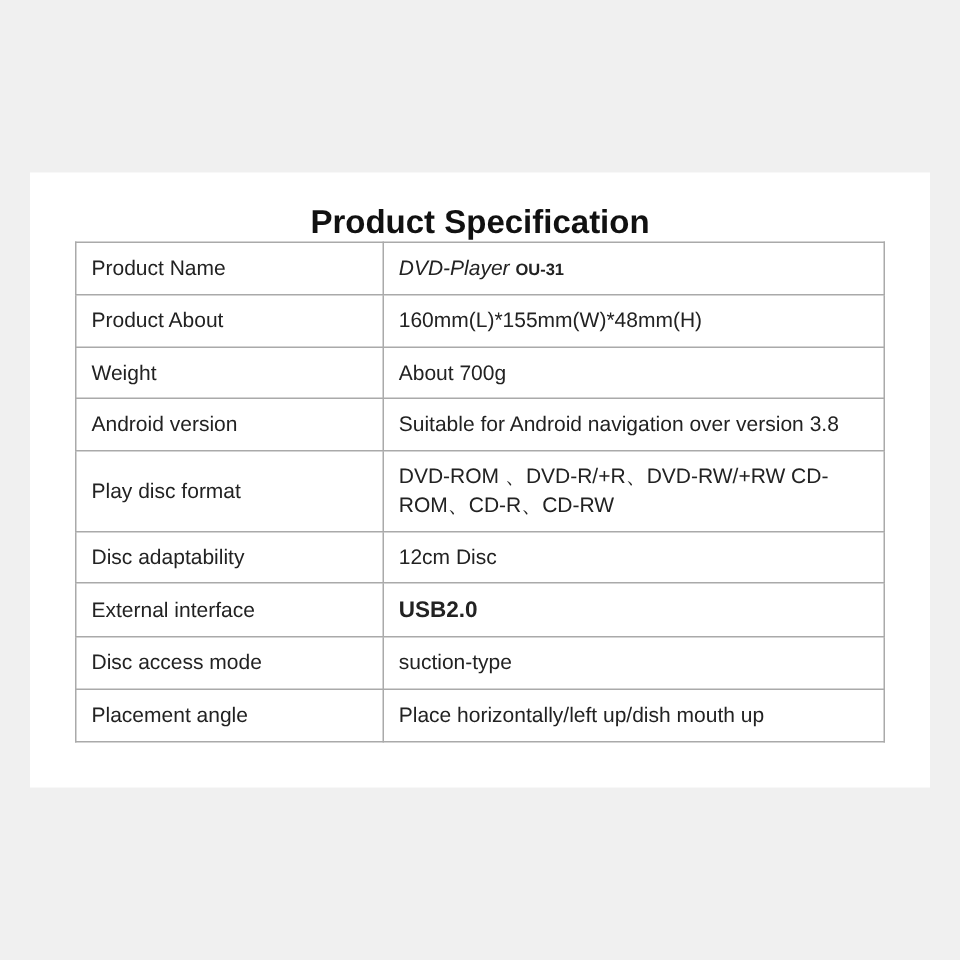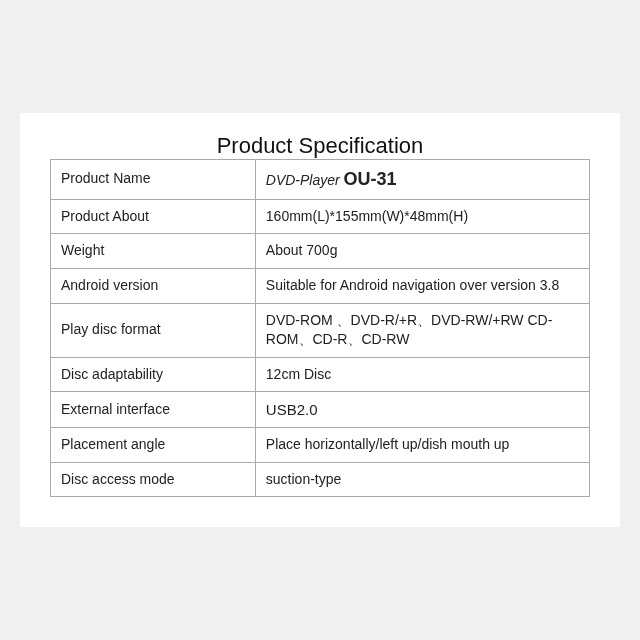--- a/index.html
+++ b/index.html
@@ -20,21 +20,21 @@
 
     .page-wrapper {
       background: #ffffff;
       width: 600px;
       padding: 20px 30px 30px 30px;
     }
 
     .page-title {
       text-align: center;
       font-size: 22px;
-      font-weight: normal;
+      font-weight: bold;
       color: #111;
     }
 
     table {
       width: 100%;
       border-collapse: collapse;
       border: 1px solid #4c1d95;
     }
 
     tr {
@@ -55,32 +55,32 @@
       background: #fff;
       font-weight: normal;
     }
 
     td:last-child {
       width: 62%;
       background: #fff;
     }
 
     .bold-value {
-      font-weight: normal;
+      font-weight: bold;
       font-size: 15px;
     }
 
     .product-name-normal {
       font-size: 14px;
       font-style: italic;
     }
 
     .product-name-bold {
       font-weight: bold;
-      font-size: 18px;
+      font-size: 11px;
     }
   </style>
 </head>
 <body>
 
 <div class="page-wrapper">
   <div class="page-title">Product Specification</div>
   <table>
     <tbody id="table-body">
     <tr>
@@ -105,22 +105,22 @@
         </tr>
         <tr>
           <td>Disc adaptability</td>
           <td>12cm Disc</td>
         </tr>
         <tr>
           <td>External interface</td>
           <td class="bold-value">USB2.0</td>
         </tr>
         <tr>
+          <td>Disc access mode</td>
+          <td>suction-type</td>
+        </tr>
+        <tr>
           <td>Placement angle</td>
           <td>Place horizontally/left up/dish mouth up</td>
-        </tr>
-        <tr>
-          <td>Disc access mode</td>
-          <td>suction-type</td>
         </tr>
       </tbody>
   </table>
 </div>
 
 </body></html>

